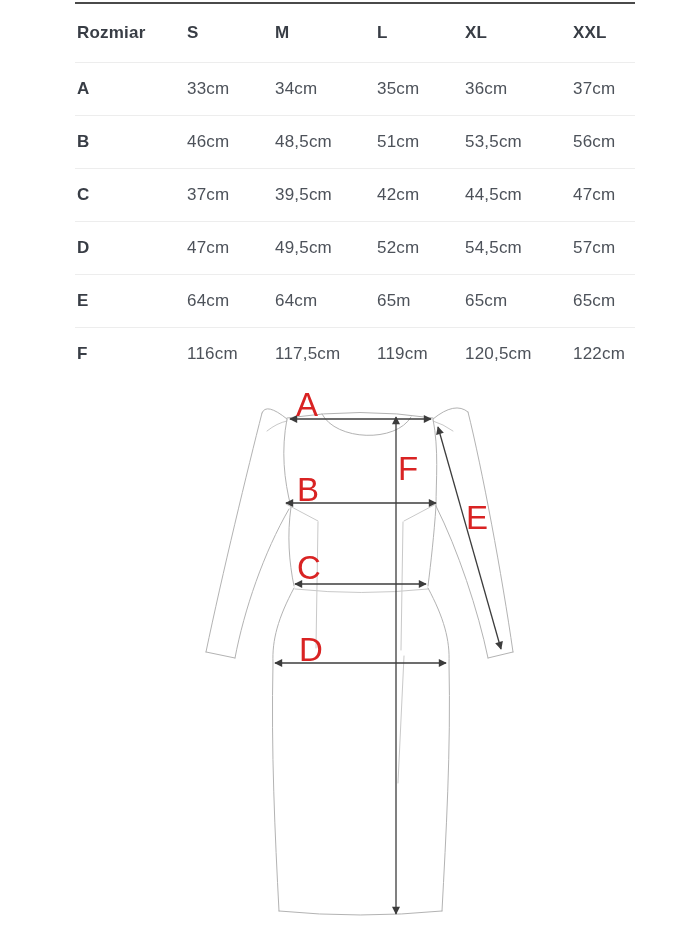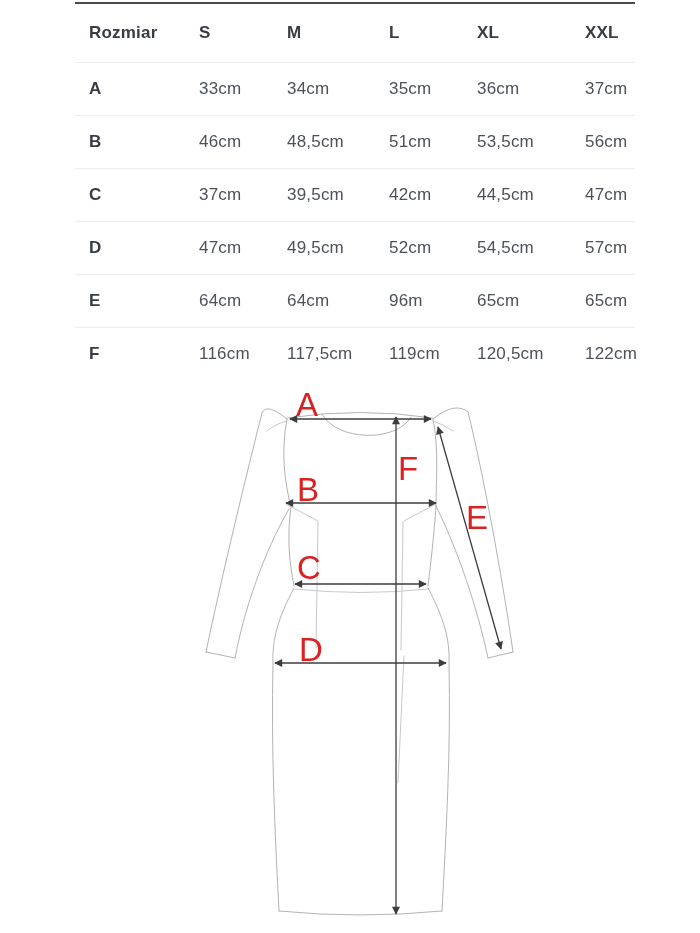--- a/index.html
+++ b/index.html
@@ -3,21 +3,21 @@
 <meta charset="utf-8">
 <style>
   html,body{margin:0;padding:0;background:#fff;}
   .page{position:relative;width:700px;height:933px;background:#ffffff;overflow:hidden;
         font-family:"Liberation Sans",sans-serif;}
   .size-table{position:absolute;left:75px;top:2px;width:560px;border-top:2px solid #4a4a4a;}
   .trow{display:grid;grid-template-columns:110px 88px 102px 88px 108px 1fr;
         align-items:center;height:52px;border-bottom:1px solid #ededed;padding-left:2px;}
   .trow.header{height:58px;}
   .trow.last{border-bottom:none;}
-  .cell{font-size:17px;color:#4d525a;letter-spacing:.2px;margin-left:12px;}
+  .cell{font-size:17px;color:#4d525a;letter-spacing:.2px;}
   .cell.bold{font-weight:bold;color:#383d45;}
   .diagram-svg{position:absolute;left:0;top:0;width:700px;height:933px;}
   .outline{fill:none;stroke:#b3b3b3;stroke-width:1;stroke-linecap:round;}
   .faint{fill:none;stroke:#c9c9c9;stroke-width:1;stroke-linecap:round;}
   .arrow{fill:none;stroke:#3c3c3c;stroke-width:1.3;}
   .dlabel{font-family:"Liberation Sans",sans-serif;font-size:33px;}
 </style>
 </head>
 <body>
 
@@ -66,21 +66,21 @@
       <div class="cell">49,5cm</div>
       <div class="cell">52cm</div>
       <div class="cell">54,5cm</div>
       <div class="cell">57cm</div>
     </div>
 
     <div class="trow">
       <div class="cell bold">E</div>
       <div class="cell">64cm</div>
       <div class="cell">64cm</div>
-      <div class="cell">96m</div>
+      <div class="cell">65m</div>
       <div class="cell">65cm</div>
       <div class="cell">65cm</div>
     </div>
 
     <div class="trow last">
       <div class="cell bold">F</div>
       <div class="cell">116cm</div>
       <div class="cell">117,5cm</div>
       <div class="cell">119cm</div>
       <div class="cell">120,5cm</div>

